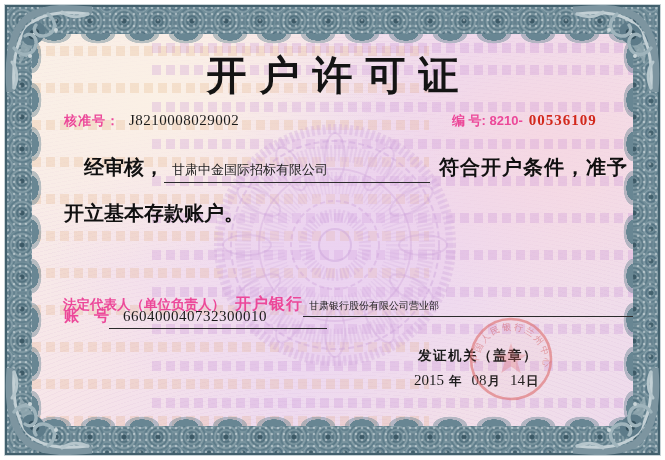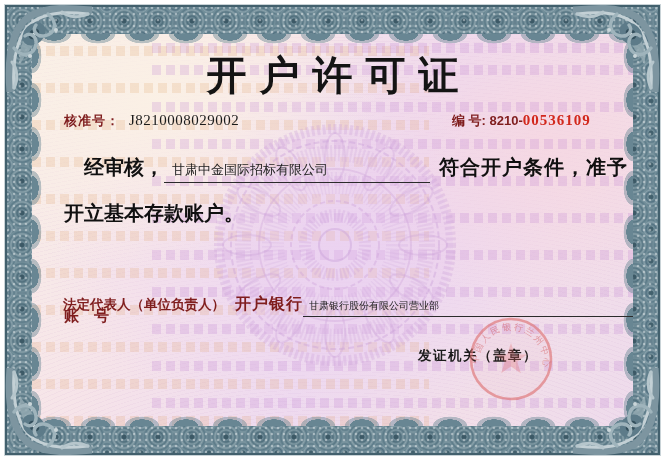--- a/index.html
+++ b/index.html
@@ -67,31 +67,31 @@
   .corner.br{right:4px;bottom:4px;transform:scale(-1,-1);}
 
   .medallion{position:absolute;left:210px;top:120px;pointer-events:none;}
 
   
   .content{position:absolute;inset:0;color:var(--ink);}
   .title{position:absolute;left:0;right:0;top:52px;text-align:center;
     font-family:var(--serif);font-weight:bold;font-size:40px;line-height:1.2;
     letter-spacing:13px;text-indent:13px;color:#141414;}
   .row{position:absolute;display:flex;align-items:baseline;white-space:nowrap;}
-  .lbl{font-family:var(--sans);font-weight:bold;color:#7f1d1d;}
+  .lbl{font-family:var(--sans);font-weight:bold;color:#ec4899;}
   .val-serif{font-family:var(--serif);}
   .u{display:inline-block;border-bottom:1px solid #2b2b2b;}
 
   .approval-row{left:64px;top:112px;}
   .approval-row .lbl{font-size:13px;letter-spacing:1px;}
   .approval-row .val-serif{font-size:15px;margin-left:9px;letter-spacing:.5px;}
 
   .serial-row{left:452px;top:112px;}
   .serial-row .lbl{font-size:13px;}
-  .serial-row .serial-num{font-size:15px;font-weight:bold;color:var(--red);letter-spacing:1px;}
+  .serial-row .serial-num{font-size:15px;font-weight:bold;color:var(--red);margin-left:6px;letter-spacing:1px;}
 
   .audit-line{left:84px;top:154px;width:549px;}
   .big{font-family:var(--sans);font-weight:bold;font-size:20px;color:#101010;}
   .company{width:266px;font-family:var(--serif);font-size:13px;padding:0 4px 3px 8px;color:#222;}
   .audit-suffix{margin-left:9px;letter-spacing:1px;}
 
   .line2{left:64px;top:200px;}
 
   .rep-row{left:63px;top:255px;width:570px;}
   .rep-row .rep-lbl{font-size:13.5px;}
@@ -248,24 +248,33 @@
     </div>
 
     <div class="row rep-row">
       <span class="lbl rep-lbl">法定代表人（单位负责人）</span>
       <span class="lbl bank-lbl">开户银行</span>
       <span class="u bank-name">甘肃银行股份有限公司营业部</span>
     </div>
 
     <div class="row acct-row">
       <span class="lbl">账　号</span>
+      <span class="u acct-num">660400040732300010</span>
     </div>
 
     <div class="issuer">发证机关（盖章）</div>
 
+    <div class="row date-row">
+      <span class="num">2015</span>
+      <span class="unit g1">年</span>
+      <span class="num g2">08</span>
+      <span class="unit g0">月</span>
+      <span class="num g2">14</span>
+      <span class="unit g0">日</span>
+    </div>
 
     <svg class="stamp" viewBox="0 0 86 86">
       <circle cx="43" cy="43" r="40" fill="rgba(235,140,140,0.07)" stroke="#dd6f6f" stroke-width="2.6"></circle>
       <path d="M43,27 L46.9,38.4 L58.9,38.6 L49.3,45.8 L52.8,57.3 L43,50.4 L33.2,57.3 L36.7,45.8 L27.1,38.6 L39.1,38.4 Z" fill="rgba(223,100,100,0.45)"></path>
       <defs>
         <path id="stamp-arc" d="M 11,52 A 32.5,32.5 0 1 1 75,52" fill="none"></path>
       </defs>
       <text font-size="9" fill="rgba(205,70,70,0.75)" letter-spacing="2" font-family="Liberation Sans, DejaVu Sans, sans-serif">
         <textPath href="#stamp-arc" startOffset="4">中国人民银行兰州中心支行</textPath>
       </text>

